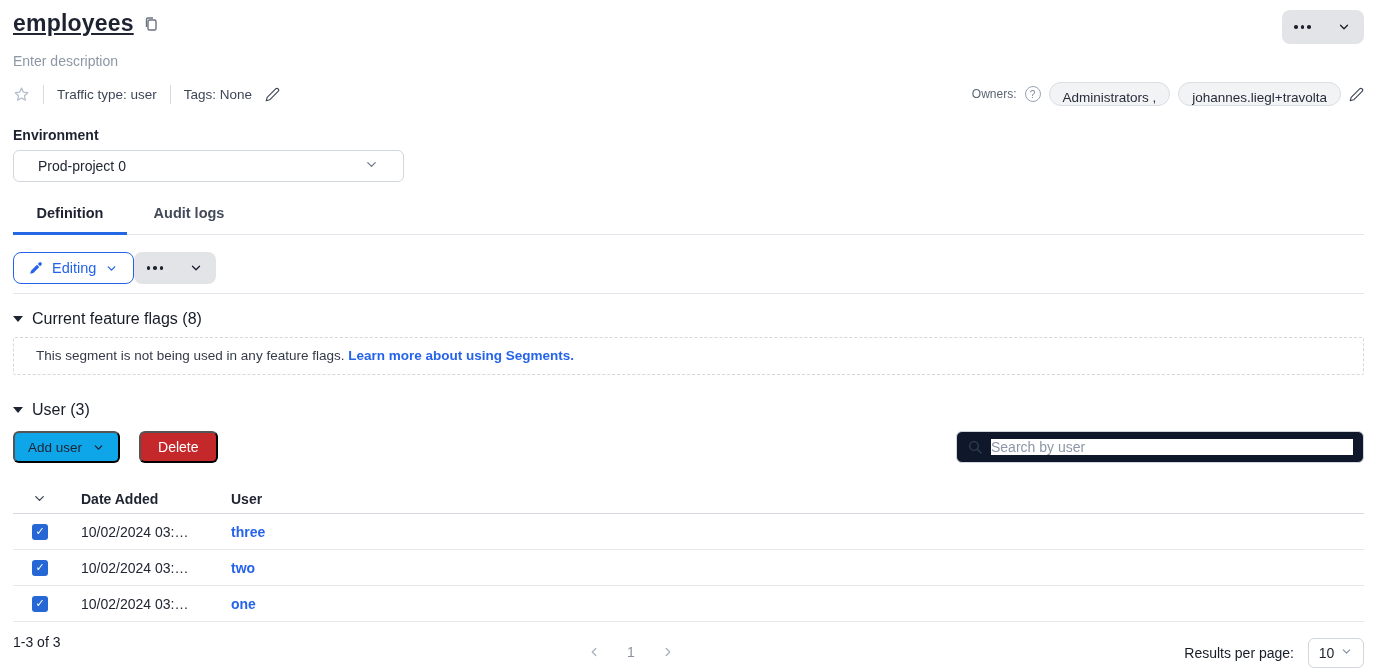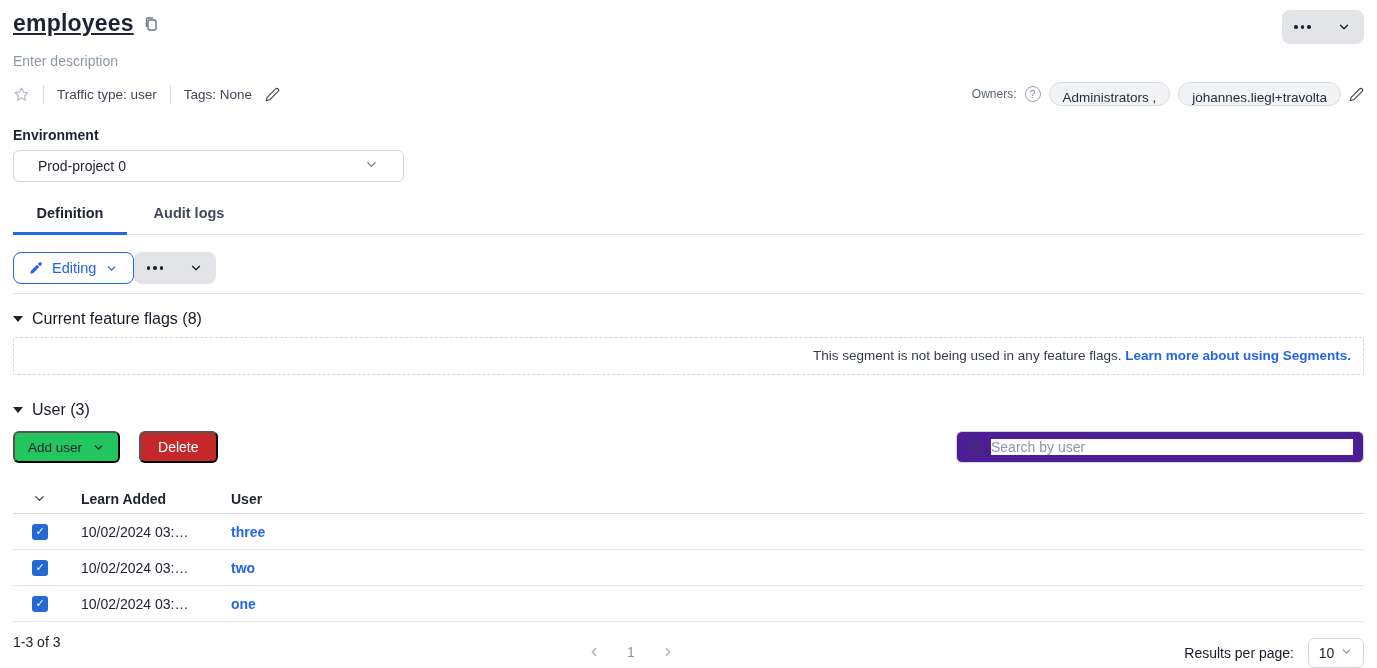--- a/index.html
+++ b/index.html
@@ -77,37 +77,37 @@
 
   
   .section-head { display:flex; align-items:center; gap:9px; cursor:pointer; }
   .section-head.flags { margin-top:16px; }
   .section-head.users { margin-top:26px; }
   .tri { width:0; height:0; border-left:5px solid transparent; border-right:5px solid transparent; border-top:6px solid #1d2330; }
   .section-title { font-size:16px; font-weight:500; color:#171c27; }
 
   .dashed-box {
     margin-top:9px; border:1px dashed #d4d8de; border-radius:2px;
-    padding:10px 12px 11px 4px; text-align:right; font-size:13.5px; color:#333b49;
+    padding:10px 12px 11px 22px; text-align:left; font-size:13.5px; color:#333b49;
   }
   .dashed-box a { color:#2563eb; font-weight:700; text-decoration:none; cursor:pointer; }
 
   
   .user-toolbar { margin-top:12px; display:flex; align-items:center; }
   .add-user-btn {
     display:flex; align-items:center; gap:10px; height:32px; padding:0 13px;
-    background:#22c55e; border-radius:6px; font-size:13.5px; color:#1d2330; cursor:pointer;
+    background:#0ea5e9; border-radius:6px; font-size:13.5px; color:#1d2330; cursor:pointer;
   }
   .delete-btn {
     margin-left:19px; height:32px; padding:0 17px; background:#c5282b; border-radius:6px;
     color:#fff; font-size:14px; display:flex; align-items:center; cursor:pointer;
   }
   .search-wrap {
     margin-left:auto; width:408px; height:32px; border:1px solid #d2d6dd; border-radius:6px;
-    display:flex; align-items:center; gap:8px; padding:0 10px; background:#4c1d95;
+    display:flex; align-items:center; gap:8px; padding:0 10px; background:#0f172a;
   }
   .search-wrap svg { color:#343f51; flex:none; }
   .search-wrap input {
     border:none; outline:none; width:100%; font-size:14px; color:#212633;
     font-family:"Liberation Sans", sans-serif;
   }
   .search-wrap input::placeholder { color:#8d97a6; }
 
   
   .table { margin-top:21px; }
@@ -295,21 +295,21 @@
 
   <div class="table">
     <div class="t-head">
       <span class="col-check">
         <span class="head-chev">
           <svg width="15" height="15" viewBox="0 0 24 24" fill="none" stroke="currentColor" stroke-width="2.2" stroke-linecap="round" stroke-linejoin="round">
               <polyline points="6 9 12 15 18 9"></polyline>
             </svg>
         </span>
       </span>
-      <span class="col-date hcell">Learn Added</span>
+      <span class="col-date hcell">Date Added</span>
       <span class="col-user hcell">User</span>
     </div>
 
     <div class="t-row">
       <span class="col-check">
           <span class="checkbox"></span>
         </span>
       <span class="col-date date">10/02/2024 03:…</span>
       <span class="col-user"><a class="user-link">three</a></span>
     </div>

